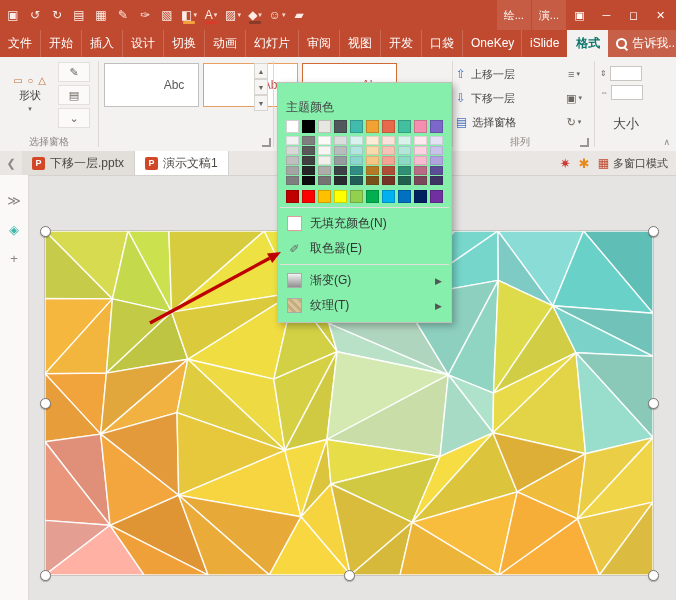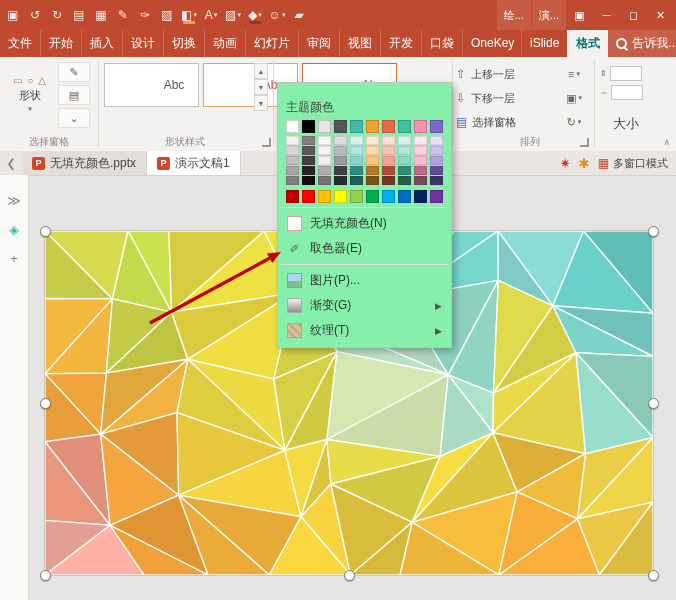--- a/index.html
+++ b/index.html
@@ -209,21 +209,20 @@
     <div class="style-previews">
         <div class="abc-box" style="border: 1px solid rgb(191, 191, 191); color: rgb(89, 89, 89);">Abc</div>
         <div class="abc-box" style="border: 1px solid rgb(232, 160, 97); color: rgb(192, 80, 77);">Abc</div>
         <div class="abc-box" style="border: 1px solid rgb(208, 107, 53); color: rgb(192, 80, 77);">Abc</div>
       </div>
     <div class="style-scroll">
       <div class="scr-btn">▲</div>
       <div class="scr-btn">▼</div>
       <div class="scr-btn">▼</div>
     </div>
-    <div class="group-label" style="left:100px;width:170px;">形状样式</div>
     <div class="dlg" style="left:262px;"></div>
     <div class="vdiv" style="left:273px;"></div>
 
     <div class="fill-btn">
       <span class="bucket"></span>
       <span>形状填充</span>
       <span style="font-size:7px;color:#6B675F;">▾</span>
     </div>
 
     <div class="wordart-btn" style="left:378px;">
@@ -257,42 +256,42 @@
         </div>
         <div class="arr-mini" style="top: 31px;">
           <span>▣</span>
           <span class="dd">▾</span>
         </div>
         <div class="arr-mini" style="top: 55px;">
           <span>↻</span>
           <span class="dd">▾</span>
         </div>
       </div>
-    <div class="group-label" style="left:464px;width:132px;">排列</div>
+    <div class="group-label" style="left:454px;width:132px;">排列</div>
     <div class="dlg" style="left:580px;"></div>
     <div class="vdiv" style="left:594px;"></div>
 
     <div class="size-row" style="top:8px;">
       <span class="spin-ud">⇕</span>
       <span class="spin-box"></span>
     </div>
     <div class="size-row" style="top:27px;">
       <span class="spin-ud">⇔</span>
       <span class="spin-box"></span>
     </div>
     <div class="size-label">大小</div>
     <div class="collapse-ribbon">∧</div>
   </div>
 
   <div class="doc-tabs">
     <div class="dt-toggle">❮</div>
     <div id="dtab-wrap" style="display:flex;">
         <div class="dtab">
           <span class="ppt-ic">P</span>
-          <span>无填充颜色.pptx</span>
+          <span>下移一层.pptx</span>
         </div>
         <div class="dtab active">
           <span class="ppt-ic">P</span>
           <span>演示文稿1</span>
         </div>
       </div>
     <div class="dt-right">
       <span class="dt-ic" style="color:#D0382E;">✷</span>
       <span class="dt-ic" style="color:#E8891C;">✱</span>
       <span class="win-mode">
@@ -507,24 +506,20 @@
         <div class="menu-item">
           <span class="mi-icon ic-nofill"></span>
           <span>无填充颜色(N)</span>
         </div>
         <div class="menu-item">
           <span class="mi-icon ">✐</span>
           <span>取色器(E)</span>
         </div>
         <div class="menu-hr"></div>
         <div class="menu-item">
-          <span class="mi-icon ic-picture"></span>
-          <span>图片(P)...</span>
-        </div>
-        <div class="menu-item">
           <span class="mi-icon ic-gradient"></span>
           <span>渐变(G)</span>
           <span class="mi-sub">▶</span>
         </div>
         <div class="menu-item">
           <span class="mi-icon ic-texture"></span>
           <span>纹理(T)</span>
           <span class="mi-sub">▶</span>
         </div>
       </div>

